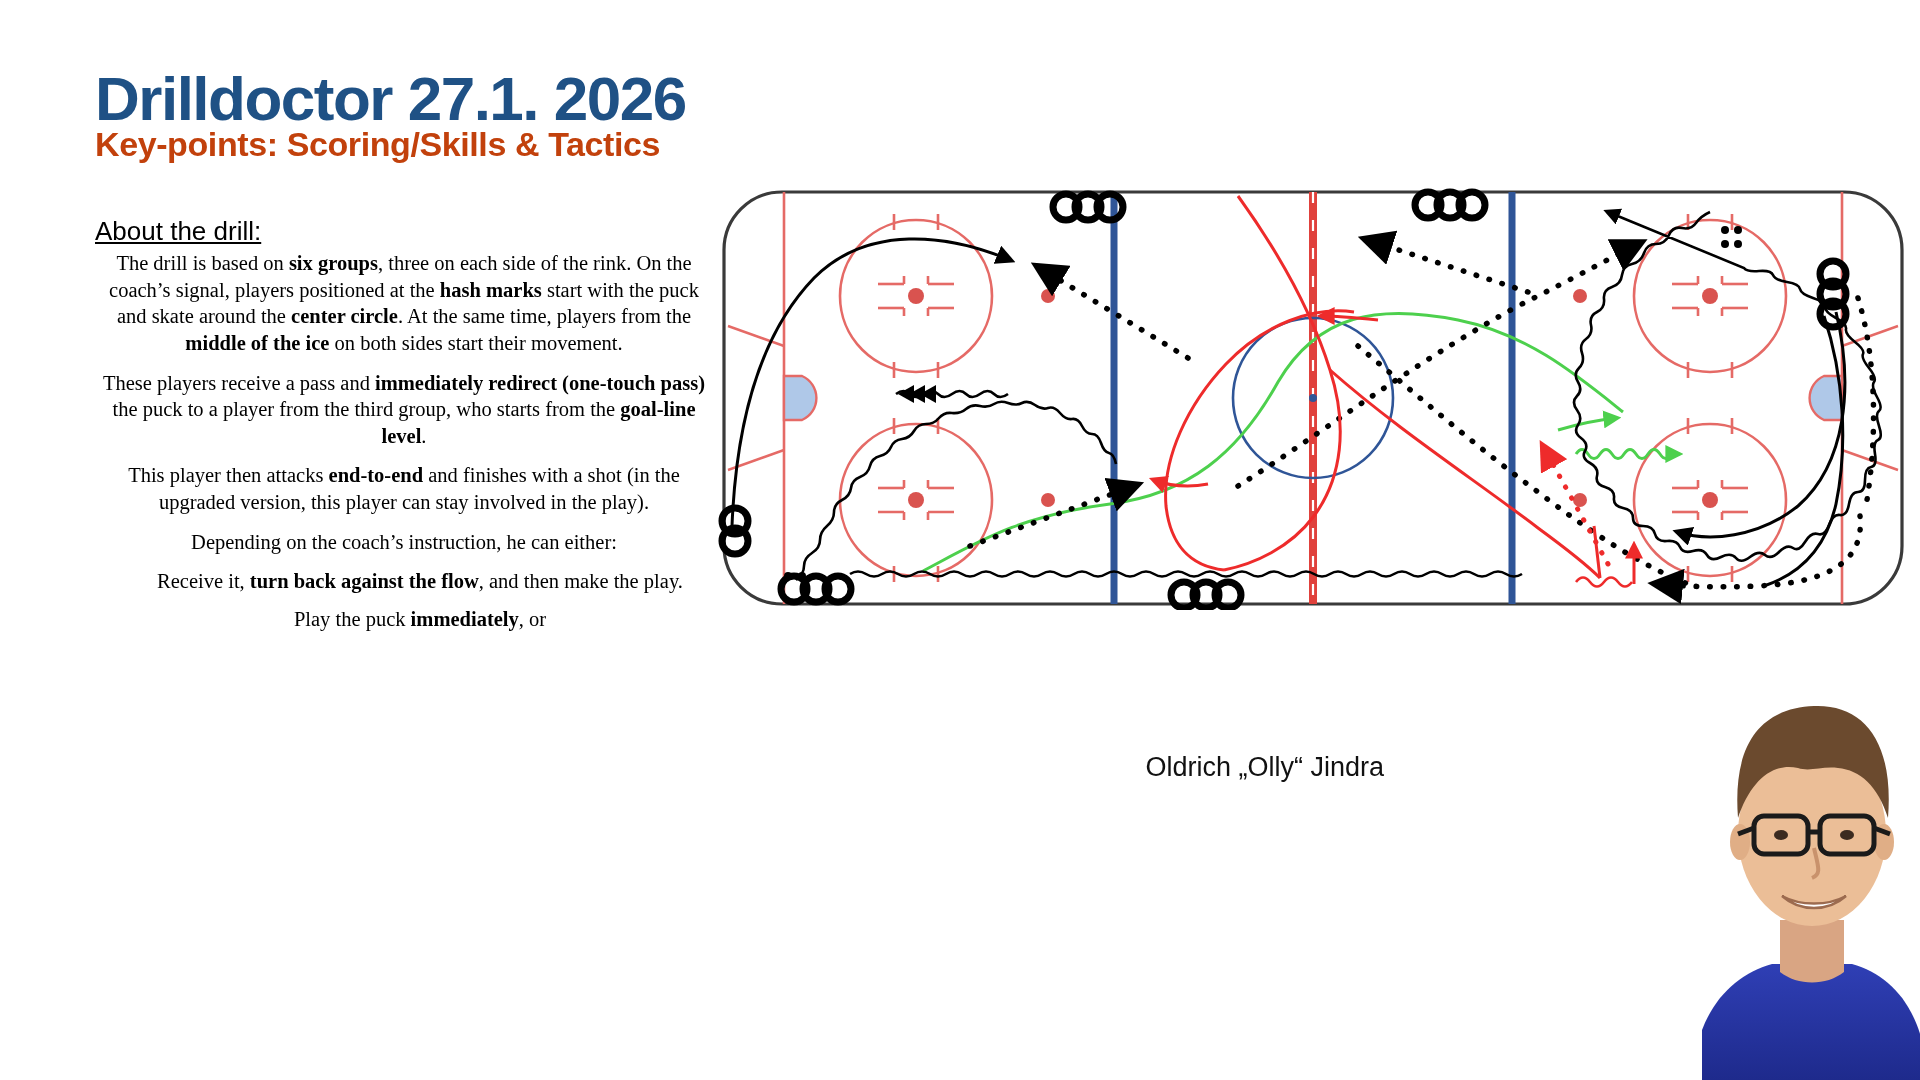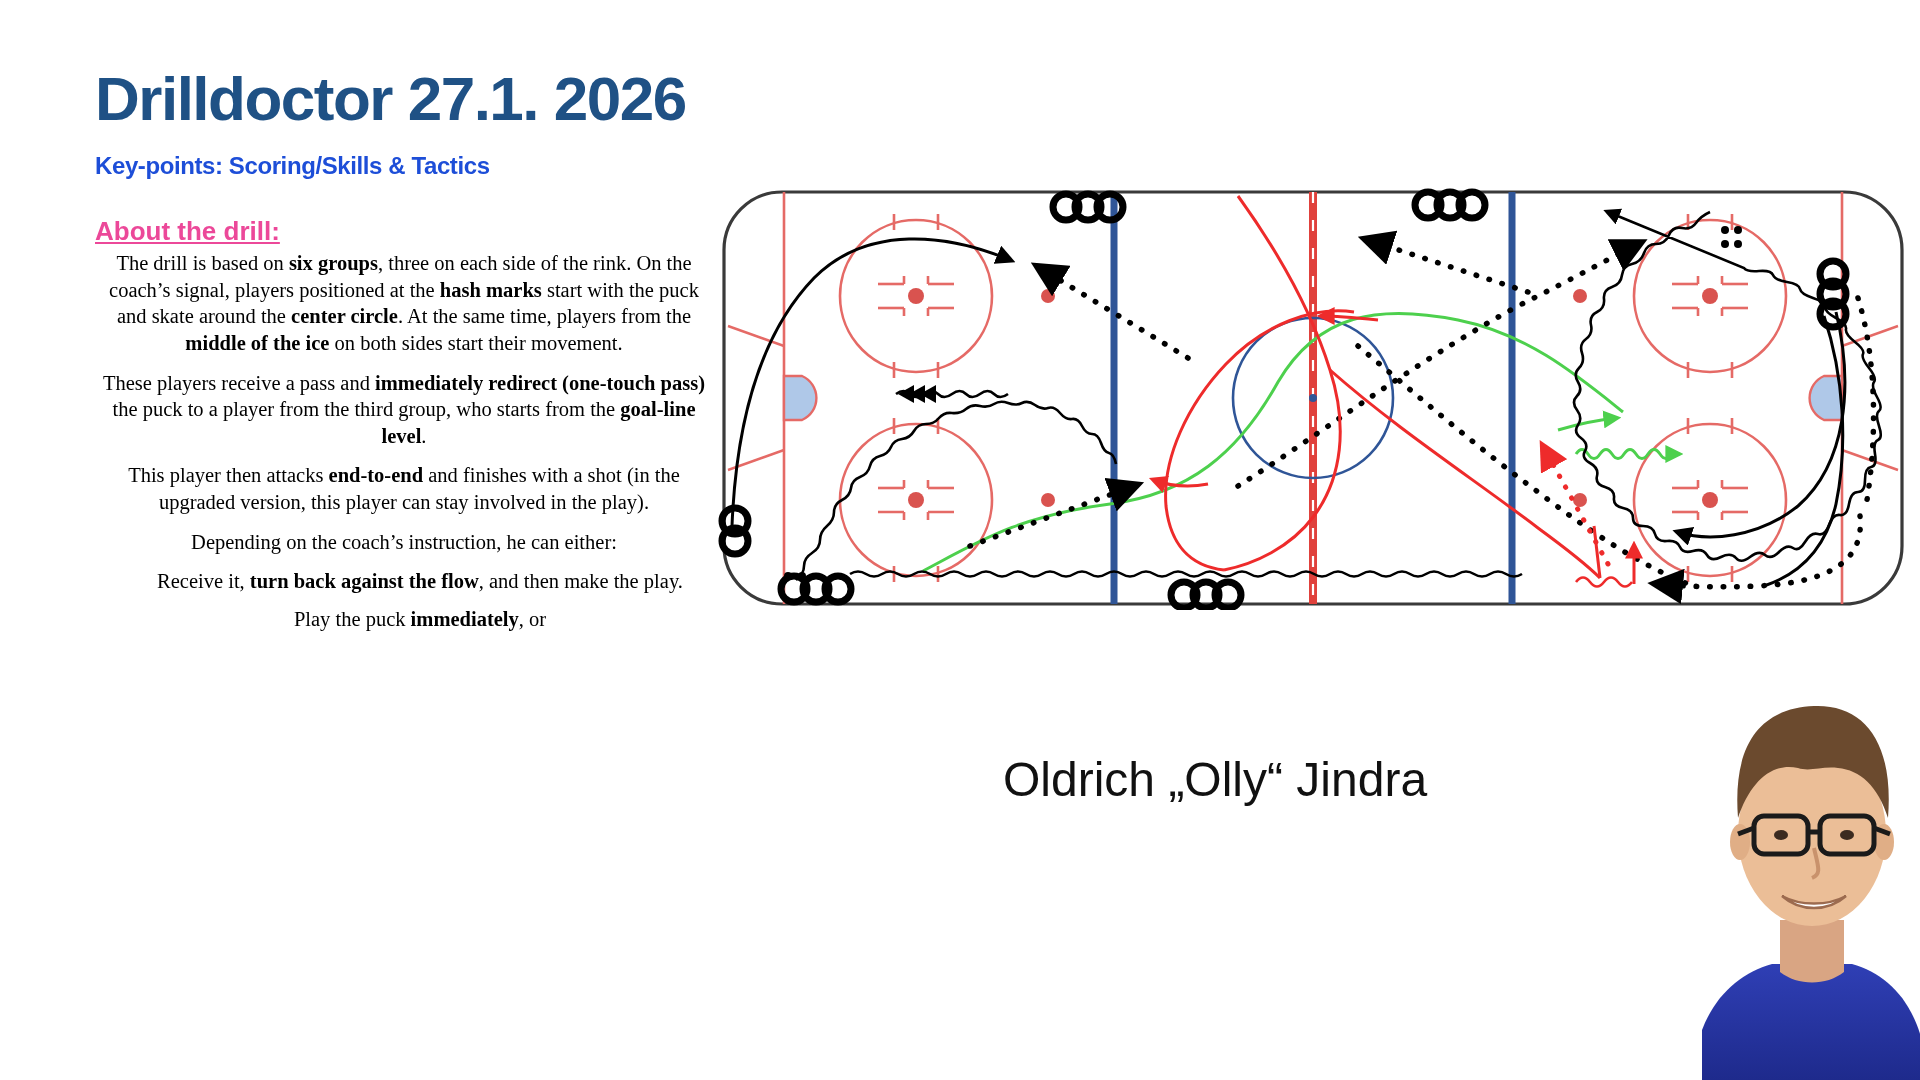--- a/index.html
+++ b/index.html
@@ -11,51 +11,51 @@
   .page{position:absolute;inset:0;}
 
   
   #title{
     position:absolute;left:95px;top:68px;
     font-family:"Liberation Sans", sans-serif;
     font-weight:bold;font-size:62px;letter-spacing:-1.5px;
     color:#1F5185;white-space:nowrap;line-height:1;
   }
   #subtitle{
-    position:absolute;left:95px;top:154px;
+    position:absolute;left:95px;top:127px;
     font-family:"Liberation Sans", sans-serif;
-    font-weight:bold;font-size:24px;color:#1d4ed8;
+    font-weight:bold;font-size:34px;color:#c2410c;
     white-space:nowrap;line-height:1;letter-spacing:-0.4px;
   }
 
   
   #about-heading{
     position:absolute;left:95px;top:218px;
     font-family:"Liberation Sans", sans-serif;
-    font-weight:bold;font-size:26px;color:#ec4899;
+    font-weight:normal;font-size:26px;color:#000000;
     text-decoration:underline;line-height:1;
   }
   #body-col{
     position:absolute;left:95px;top:250px;width:618px;
     font-size:20.5px;line-height:1.30;color:#000;text-align:center;
   }
   #body-col p{margin:0 0 13px 0;}
   #body-col p.item{margin:0 0 11px 0;padding-left:32px;}
   #body-col b{font-weight:bold;}
 
   
   #rink-wrap{position:absolute;left:718px;top:186px;width:1190px;height:424px;}
   #rink-svg{display:block;}
 
   
   #author-name{
     position:absolute;left:1013px;top:748px;width:400px;
     font-family:"Liberation Sans", sans-serif;
-    font-size:48px;color:#111;text-align:right;white-space:nowrap;
-    left:auto;right:517px;top:752px;
+    font-size:27px;color:#111;text-align:right;white-space:nowrap;
+    left:auto;right:536px;top:752px;
   }
   #portrait{
     position:absolute;right:0px;bottom:0px;width:218px;height:460px;
     overflow:hidden;
   }
   #portrait svg{display:block;}
 </style>
 </head>
 <body>
 

